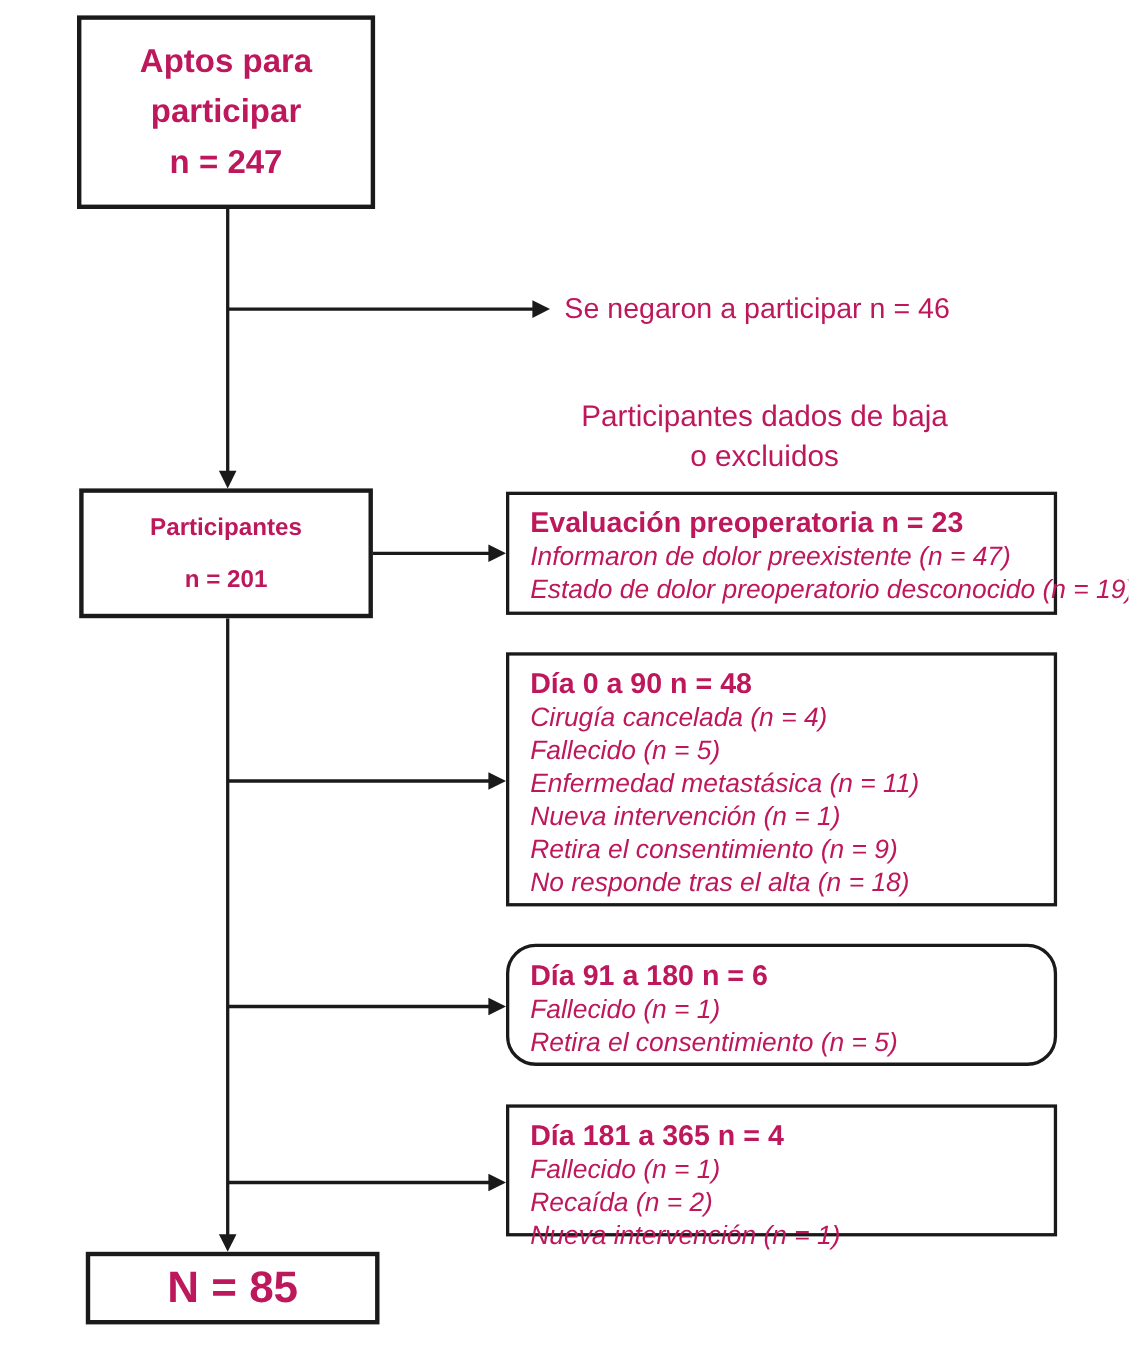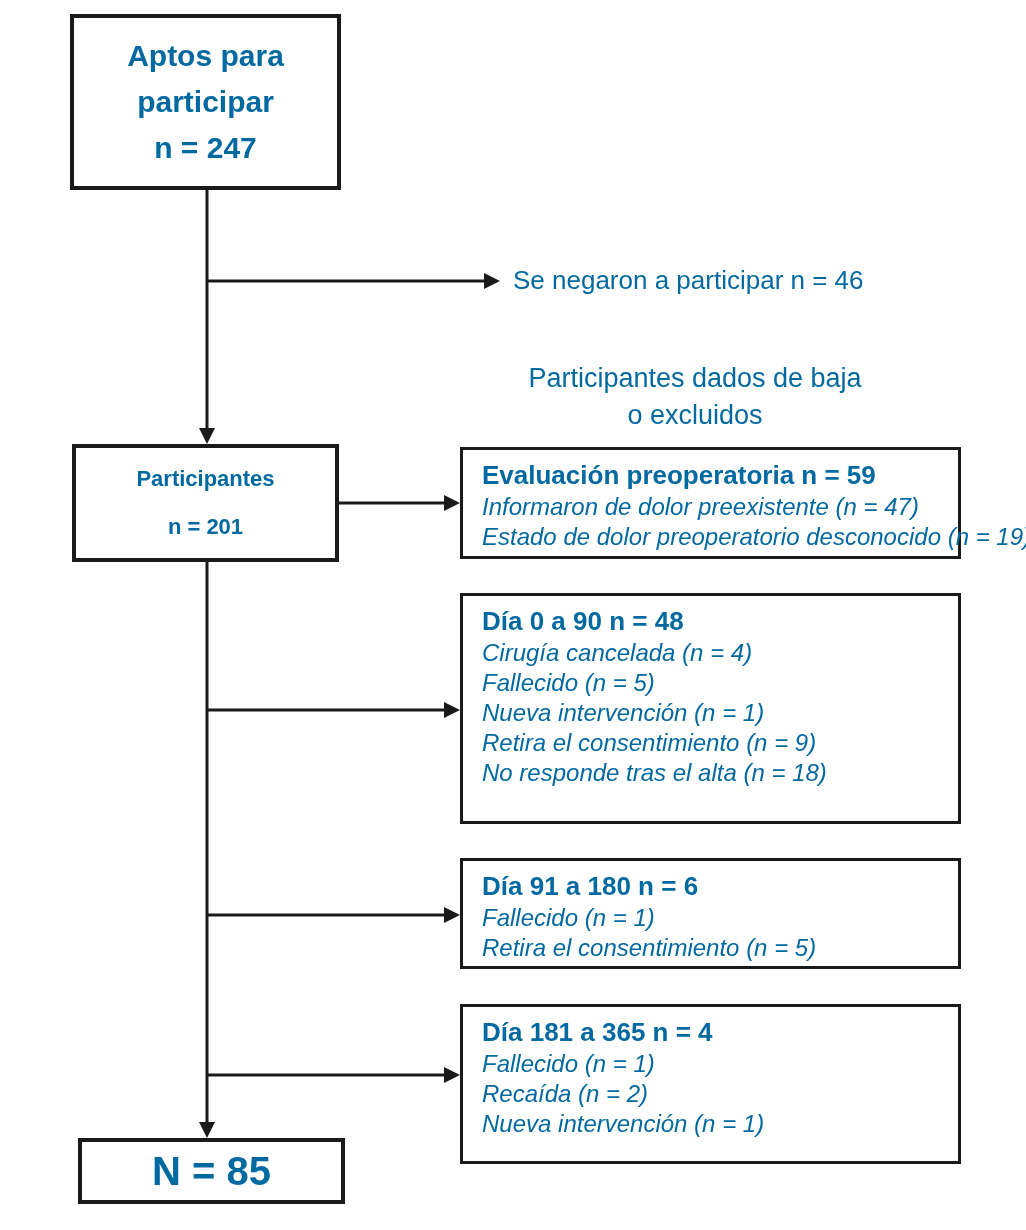--- a/index.html
+++ b/index.html
@@ -6,21 +6,21 @@
     margin: 0;
     padding: 0;
     background: #ffffff;
   }
   #canvas {
     position: relative;
     width: 1026px;
     height: 1230px;
     background: #ffffff;
     font-family: "Liberation Sans", "DejaVu Sans", sans-serif;
-    color: #0369a1;
+    color: #be185d;
     overflow: hidden;
   }
   .abs { position: absolute; box-sizing: border-box; }
 
   
   .node {
     border: 4px solid #1a1a1a;
     background: #ffffff;
     display: flex;
     align-items: center;
@@ -75,22 +75,22 @@
     white-space: nowrap;
   }
   .excl-item {
     font-size: 24px;
     font-style: italic;
     line-height: 30px;
     white-space: nowrap;
   }
   #excl-box-0 { top: 447px;  height: 112px; }
   #excl-box-1 { top: 593px;  height: 231px; }
-  #excl-box-2 { top: 858px;  height: 111px; }
-  #excl-box-3 { top: 1004px; height: 160px; }
+  #excl-box-2 { top: 858px;  height: 111px; border-radius: 27px; }
+  #excl-box-3 { top: 1004px; height: 120px; }
 
   
   #flow-arrows {
     position: absolute;
     left: 0; top: 0;
     width: 1026px;
     height: 1230px;
     pointer-events: none;
   }
   #flow-arrows path, #flow-arrows line {
@@ -139,29 +139,30 @@
 
   <div class="abs" id="excluded-header">Participantes dados de baja
 o excluidos</div>
 
   <div class="abs node" id="box-participants">
     <div class="node-text">Participantes
 n = 201</div>
   </div>
 
   <div class="abs excl-box" id="excl-box-0">
-    <div class="excl-title">Evaluación preoperatoria n = 59</div>
+    <div class="excl-title">Evaluación preoperatoria n = 23</div>
     <div class="excl-item">Informaron de dolor preexistente (n = 47)</div>
     <div class="excl-item">Estado de dolor preoperatorio desconocido (n = 19)</div>
   </div>
 
   <div class="abs excl-box" id="excl-box-1">
     <div class="excl-title">Día 0 a 90 n = 48</div>
     <div class="excl-item">Cirugía cancelada (n = 4)</div>
     <div class="excl-item">Fallecido (n = 5)</div>
+    <div class="excl-item">Enfermedad metastásica (n = 11)</div>
     <div class="excl-item">Nueva intervención (n = 1)</div>
     <div class="excl-item">Retira el consentimiento (n = 9)</div>
     <div class="excl-item">No responde tras el alta (n = 18)</div>
   </div>
 
   <div class="abs excl-box" id="excl-box-2">
     <div class="excl-title">Día 91 a 180 n = 6</div>
     <div class="excl-item">Fallecido (n = 1)</div>
     <div class="excl-item">Retira el consentimiento (n = 5)</div>
   </div>

